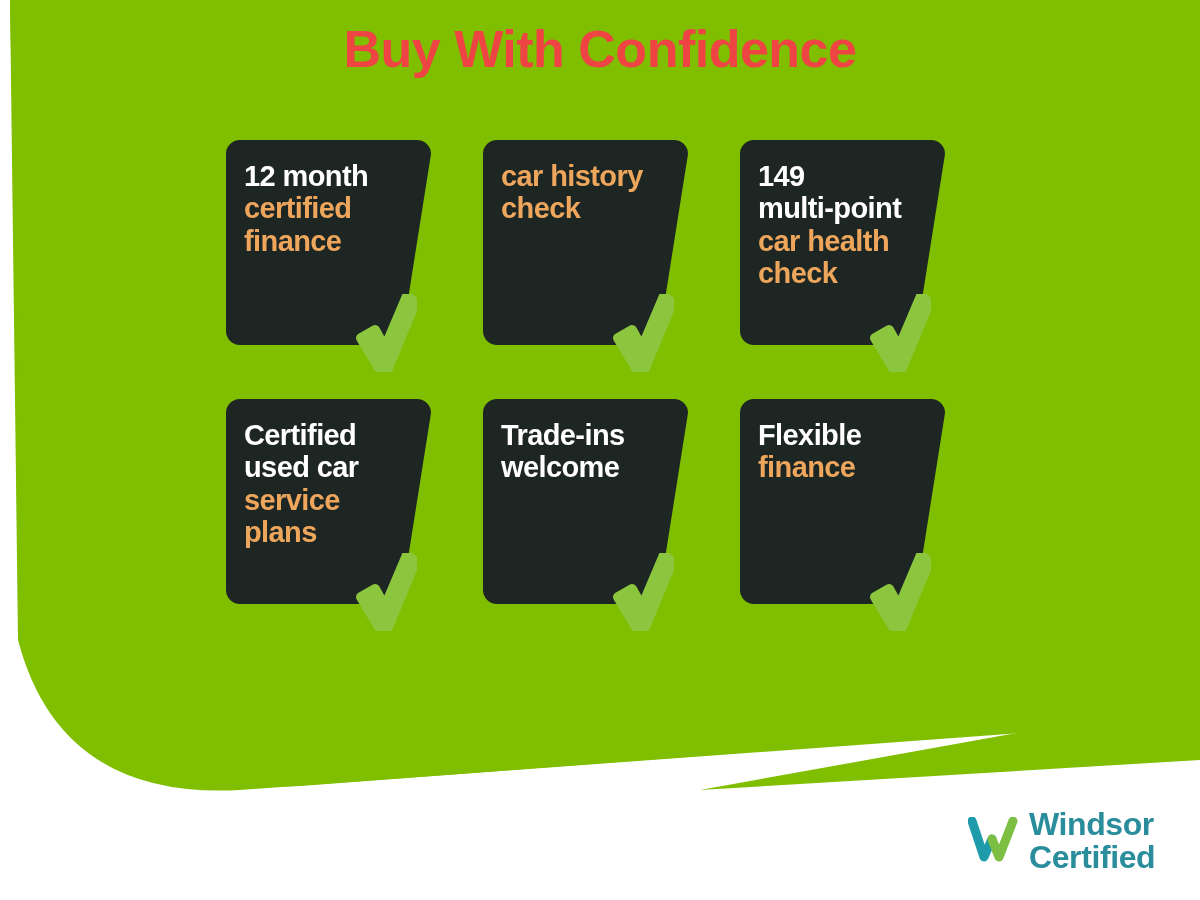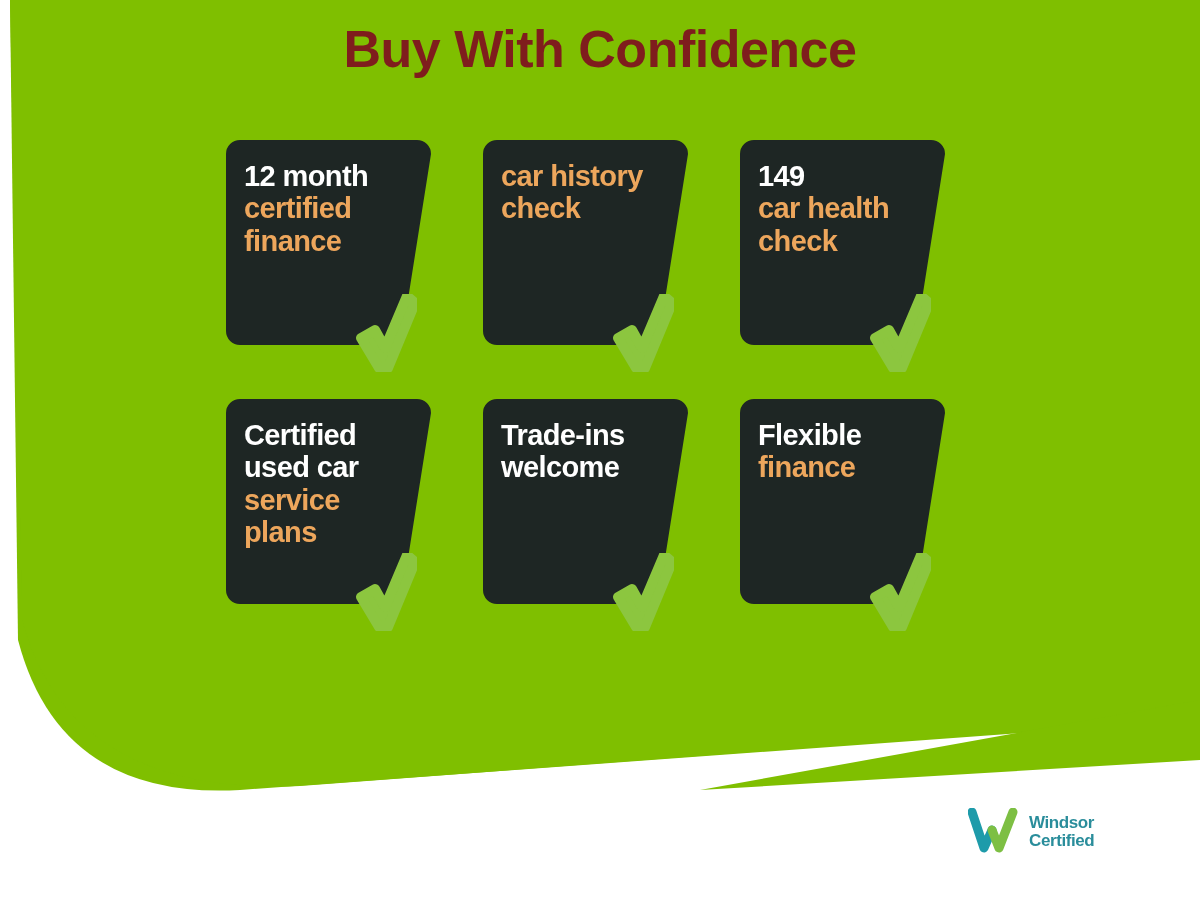--- a/index.html
+++ b/index.html
@@ -23,21 +23,21 @@
     width:1200px; height:900px;
     pointer-events:none;
   }
 
   
   #page-title {
     position:absolute;
     left:0; top:22px;
     width:1200px;
     text-align:center;
-    color:#7f1d1d;
+    color:#ef4444;
     font-size:52px;
     font-weight:bold;
     letter-spacing:-0.5px;
     line-height:1.05;
   }
 
   
   #card-grid {
     position:absolute;
     left:226px; top:140px;
@@ -82,21 +82,21 @@
   #logo {
     position:absolute;
     left:968px; top:808px;
     display:flex;
     align-items:center;
     gap:9px;
   }
   #logo-mark { width:52px; height:48px; flex:0 0 auto; }
   #logo-text {
     color:#2A8D9B;
-    font-size:17px;
+    font-size:32px;
     font-weight:bold;
     line-height:1.04;
     letter-spacing:-0.4px;
   }
   #logo-text span { display:block; }
 </style>
 </head>
 <body>
 
 <div id="stage">
@@ -137,20 +137,21 @@
         <path d="M6 44 L20 36 L30 54 L52 2 L60 9 L33 74 L24 74 Z" fill="#8CC63F" stroke="#8CC63F" stroke-width="10" stroke-linejoin="round" stroke-linecap="round"></path>
       </svg>
     </div>
 
     <div class="card">
       <svg class="card-bg" viewBox="0 0 205 205">
         <path d="M14 0 H191 A14 14 0 0 1 205 14 L177 191 A14 14 0 0 1 163 205 H14 A14 14 0 0 1 0 191 V14 A14 14 0 0 1 14 0 Z" fill="#1E2624"></path>
       </svg>
       <div class="card-text">
         <span class="line-white">149</span>
+        <span class="line-white">multi-point</span>
         <span class="line-orange">car health</span>
         <span class="line-orange">check</span>
       </div>
       <svg class="card-check" viewBox="0 0 62 78">
         <path d="M6 44 L20 36 L30 54 L52 2 L60 9 L33 74 L24 74 Z" fill="#8CC63F" stroke="#8CC63F" stroke-width="10" stroke-linejoin="round" stroke-linecap="round"></path>
       </svg>
     </div>
 
     <div class="card">
       <svg class="card-bg" viewBox="0 0 205 205">

